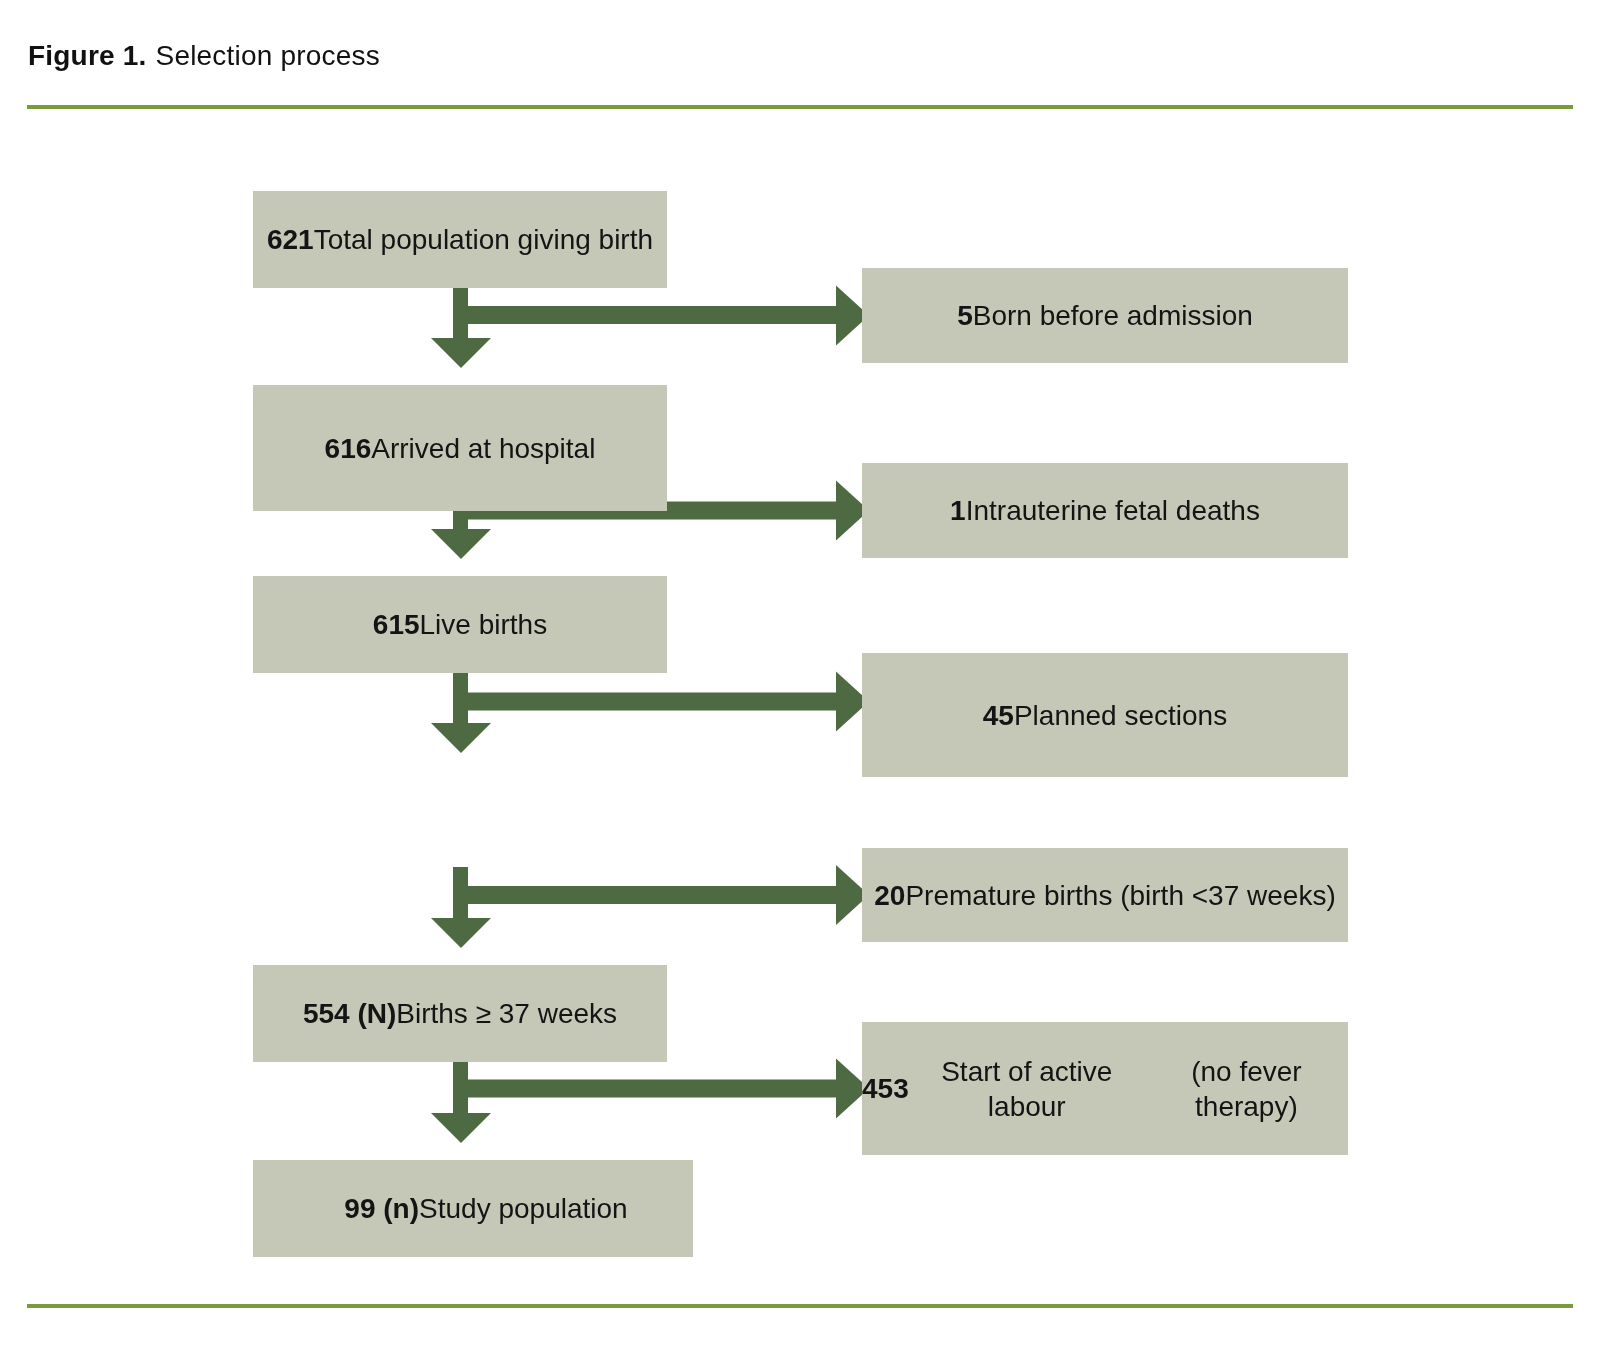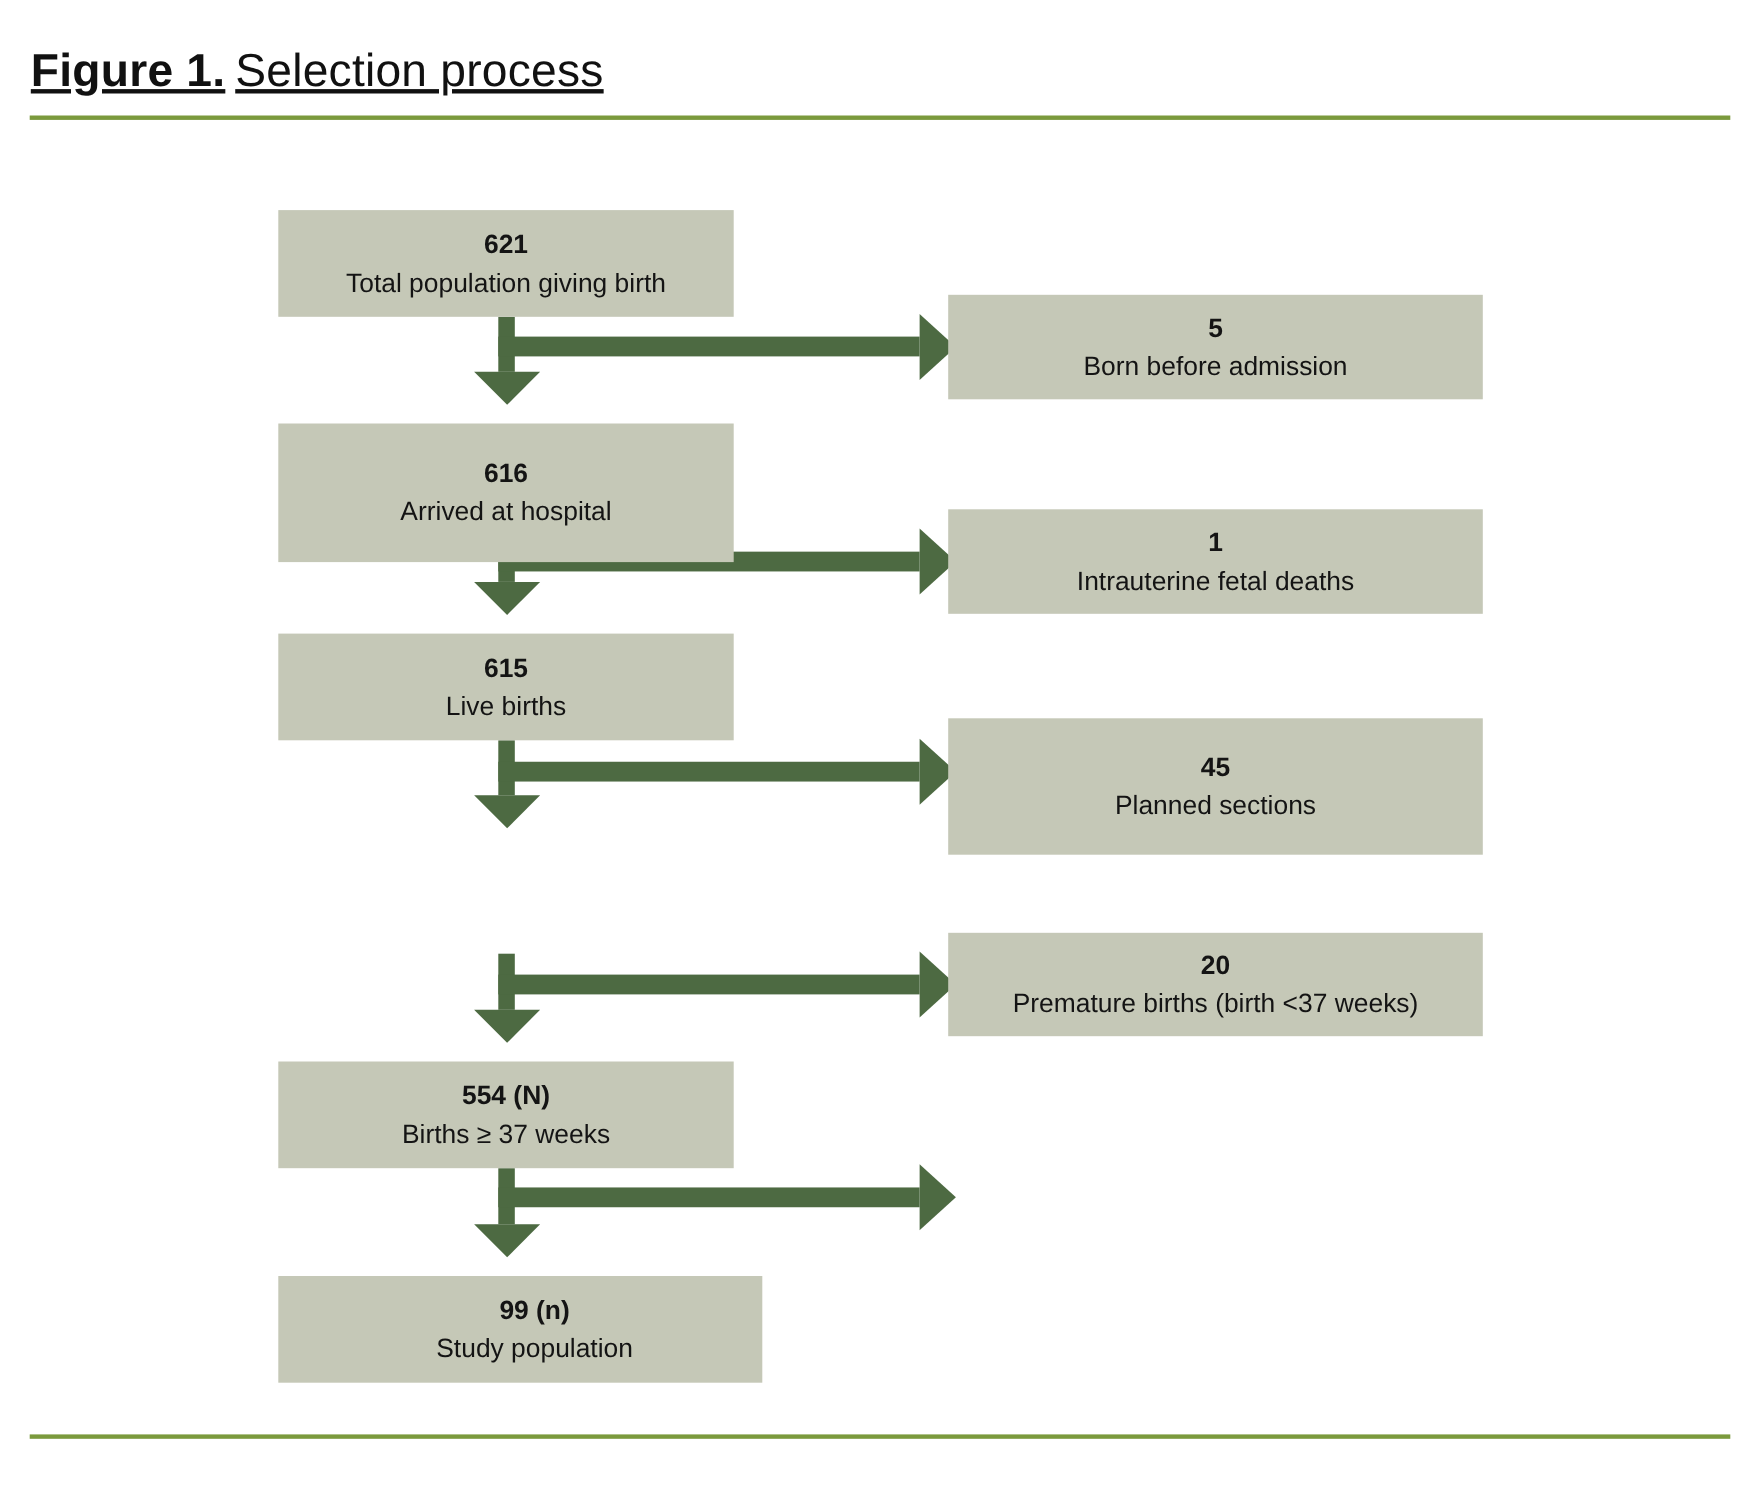--- a/index.html
+++ b/index.html
@@ -16,26 +16,25 @@
     width:1600px;
     height:1362px;
     background:var(--background);
     overflow:hidden;
   }
   .title{
     position:absolute;
     left:28px;
     top:40px;
     margin:0;
-    font-size:42px;
+    font-size:28px;
     font-weight:400;
     color:#111;
     letter-spacing:0.2px;
     white-space:nowrap;
-    text-decoration:underline;
   }
   .title .title-bold{font-weight:700;margin-right:9px;}
   .rule{
     position:absolute;
     left:27px;
     width:1546px;
     height:4px;
     background:var(--divider);
   }
   .rule-top{top:105px;}
@@ -44,27 +43,27 @@
     position:absolute;
     left:0;top:0;
     width:1600px;height:1362px;
   }
   .arrow-shape{fill:var(--arrow);}
   .box{
     position:absolute;
     left:253px;
     width:414px;
     display:flex;
-    flex-direction:column;
+    flex-direction:row;
     justify-content:center;
     align-items:center;
     text-align:center;
     background:var(--box-fill);
     color:var(--text);
-    font-size:24px;
+    font-size:28px;
     line-height:35px;
   }
   .box.right{left:862px;width:486px;}
   .num{font-weight:700;}
 </style>
 </head>
 <body>
 
 <div class="page">
 
@@ -135,16 +134,21 @@
     <div class="lbl">Intrauterine fetal deaths</div>
   </div>
   <div class="box right" style="top:653px;height:124px;">
     <div class="num">45</div>
     <div class="lbl">Planned sections</div>
   </div>
   <div class="box right" style="top:848px;height:94px;">
     <div class="num">20</div>
     <div class="lbl">Premature births (birth &lt;37 weeks)</div>
   </div>
+  <div class="box right" style="top:1022px;height:133px;">
+    <div class="num">453</div>
+    <div class="lbl">Start of active labour</div>
+    <div class="lbl">(no fever therapy)</div>
+  </div>
 
   <div class="rule rule-bottom"></div>
 
 </div>
 
 </body></html>

